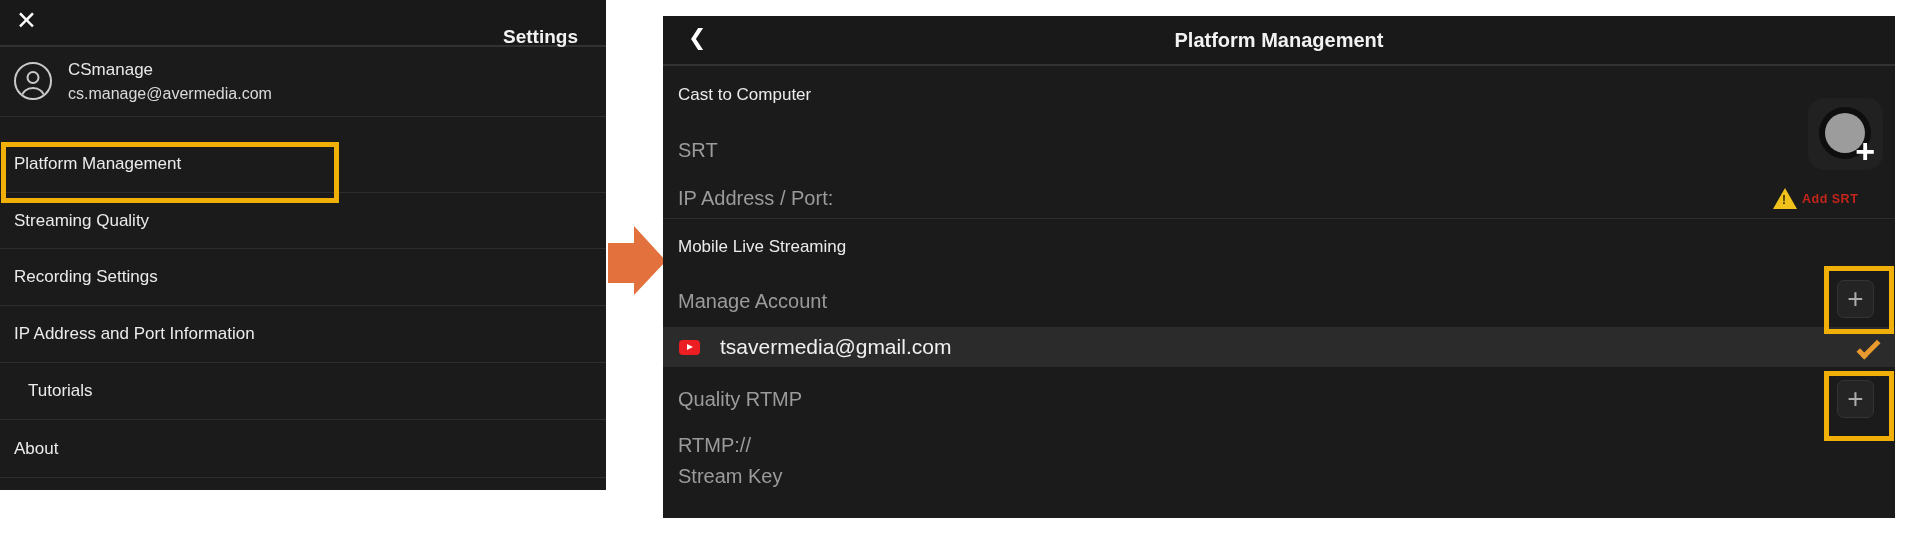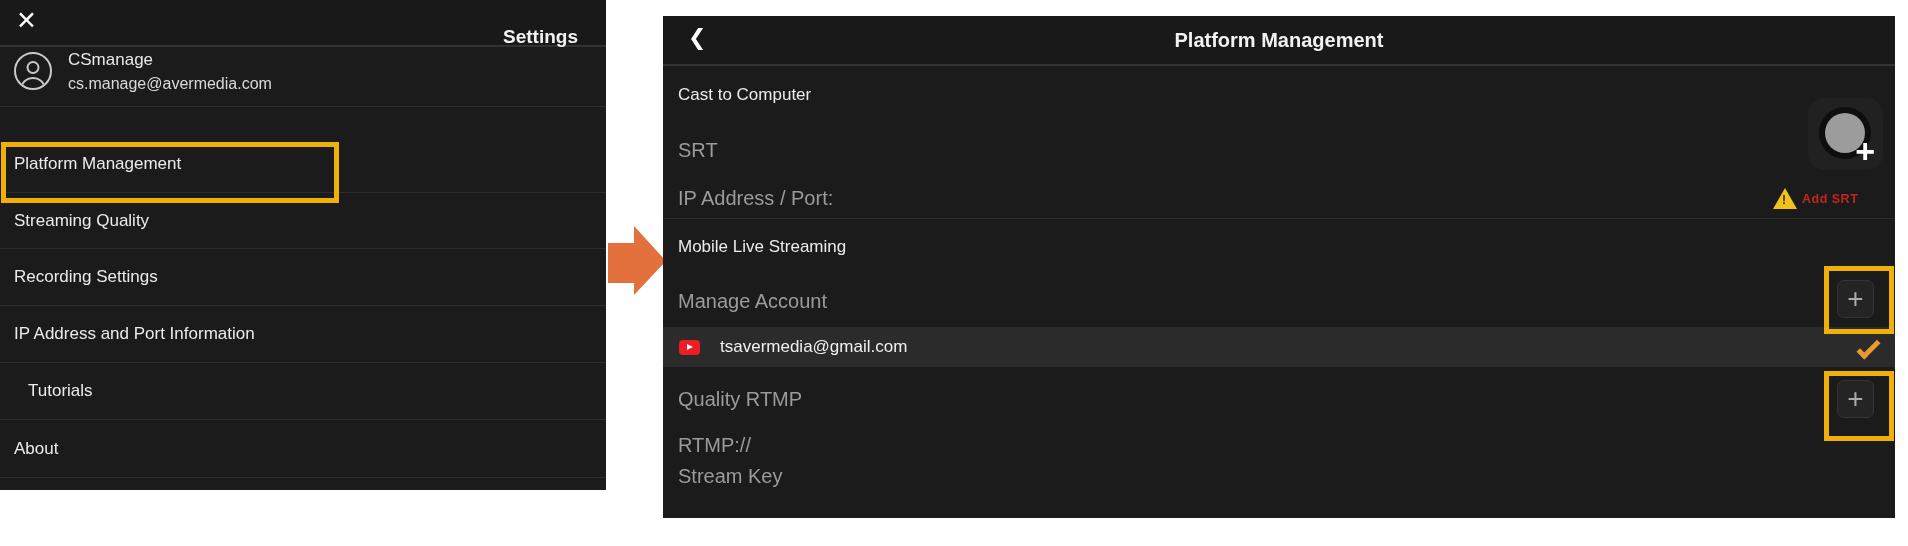--- a/index.html
+++ b/index.html
@@ -14,42 +14,42 @@
   .panel{position:absolute;background:var(--panel);}
   .panel.left{left:0;top:16;width:606px;height:490px;}
   .panel.right{left:663px;top:16px;width:1232px;height:502px;}
   .topbar{position:absolute;left:0;top:0;width:100%;height:47px;background:var(--bar);border-bottom:2px solid #323232;}
   .panel.right .topbar{height:50px;}
   .close-x{position:absolute;left:16px;top:8px;color:#fff;font-size:25px;font-weight:bold;line-height:1;cursor:pointer;}
   .bar-title{position:absolute;right:28px;top:12px;color:#F2F2F2;font-size:19px;font-weight:bold;margin-top:14px;}
   .back-ch{position:absolute;left:25px;top:11px;color:#fff;font-size:22px;font-weight:bold;line-height:1;cursor:pointer;}
   .center-title{position:absolute;left:0;top:13px;width:100%;text-align:center;color:#F2F2F2;font-size:20px;font-weight:bold;}
   
-  .profile{position:absolute;left:0;top:36px;width:100%;height:71px;display:flex;align-items:center;gap:16px;padding-left:14px;border-bottom:1px solid var(--div);}
+  .profile{position:absolute;left:0;top:46px;width:100%;height:71px;display:flex;align-items:center;gap:16px;padding-left:14px;border-bottom:1px solid var(--div);}
   .avatar{position:relative;width:38px;height:38px;border:2px solid #C9C9C9;border-radius:50%;overflow:hidden;flex:0 0 auto;}
   .avatar .head{position:absolute;left:50%;top:7px;transform:translateX(-50%);width:13px;height:13px;border:2px solid #C9C9C9;border-radius:50%;}
   .avatar .body{position:absolute;left:50%;top:23px;transform:translateX(-50%);width:24px;height:20px;border:2px solid #C9C9C9;border-radius:50%;}
   .p-name{color:#E8E8E8;font-size:17px;margin-bottom:5px;}
   .p-email{color:#DADADA;font-size:16px;}
   
   .mrow{position:absolute;left:0;width:100%;display:flex;align-items:center;padding-left:14px;border-bottom:1px solid var(--div);color:var(--txt);font-size:17px;cursor:pointer;}
   
   .hlbox{position:absolute;border:5px solid var(--hl);background:transparent;pointer-events:none;}
   
   .arrow-tail{position:absolute;left:608px;top:243px;width:27px;height:40px;background:var(--arrow);}
   .arrow-head{position:absolute;left:634px;top:226px;width:0;height:0;border-top:35px solid transparent;border-bottom:34px solid transparent;border-left:32px solid var(--arrow);}
   
   .rlabel{position:absolute;left:15px;white-space:nowrap;}
   .white17{color:var(--txt);font-size:17px;}
   .gray15{color:var(--gray);font-size:20px;}
   .hr{position:absolute;left:0;width:100%;height:1px;background:var(--div);}
   .band{position:absolute;left:0;top:311px;width:100%;height:40px;background:var(--band);display:flex;align-items:center;gap:20px;padding-left:16px;}
   .yt-icon{position:relative;width:21px;height:15px;background:var(--yt);border-radius:4px;flex:0 0 auto;}
   .yt-icon .play{position:absolute;left:8px;top:4px;width:0;height:0;border-top:3.5px solid transparent;border-bottom:3.5px solid transparent;border-left:6px solid #fff;}
-  .band .acct{color:#F0F0F0;font-size:17px;}
+  .band .acct{color:#F0F0F0;font-size:21px;}
   
   .lensbtn{position:absolute;left:1145px;top:82px;width:75px;height:72px;background:#212121;border-radius:16px;cursor:pointer;}
   .lens-ring{position:absolute;left:11px;top:9px;width:52px;height:52px;background:#0E0E0E;border-radius:50%;}
   .lens-core{position:absolute;left:17px;top:15px;width:40px;height:40px;background:#9C9C9C;border-radius:50%;}
   .lens-plus{position:absolute;right:8px;bottom:2px;color:#fff;font-size:34px;font-weight:bold;line-height:1;}
   
   .warn-tri{position:absolute;left:1110px;top:172px;width:0;height:0;border-left:12px solid transparent;border-right:12px solid transparent;border-bottom:21px solid var(--warn);}
   .warn-mark{position:absolute;left:1119px;top:177px;color:#3a2c00;font-size:12px;font-weight:bold;}
   .addsrt{position:absolute;left:1139px;top:176px;color:var(--err);font-size:12.5px;font-weight:bold;letter-spacing:.5px;}
   

